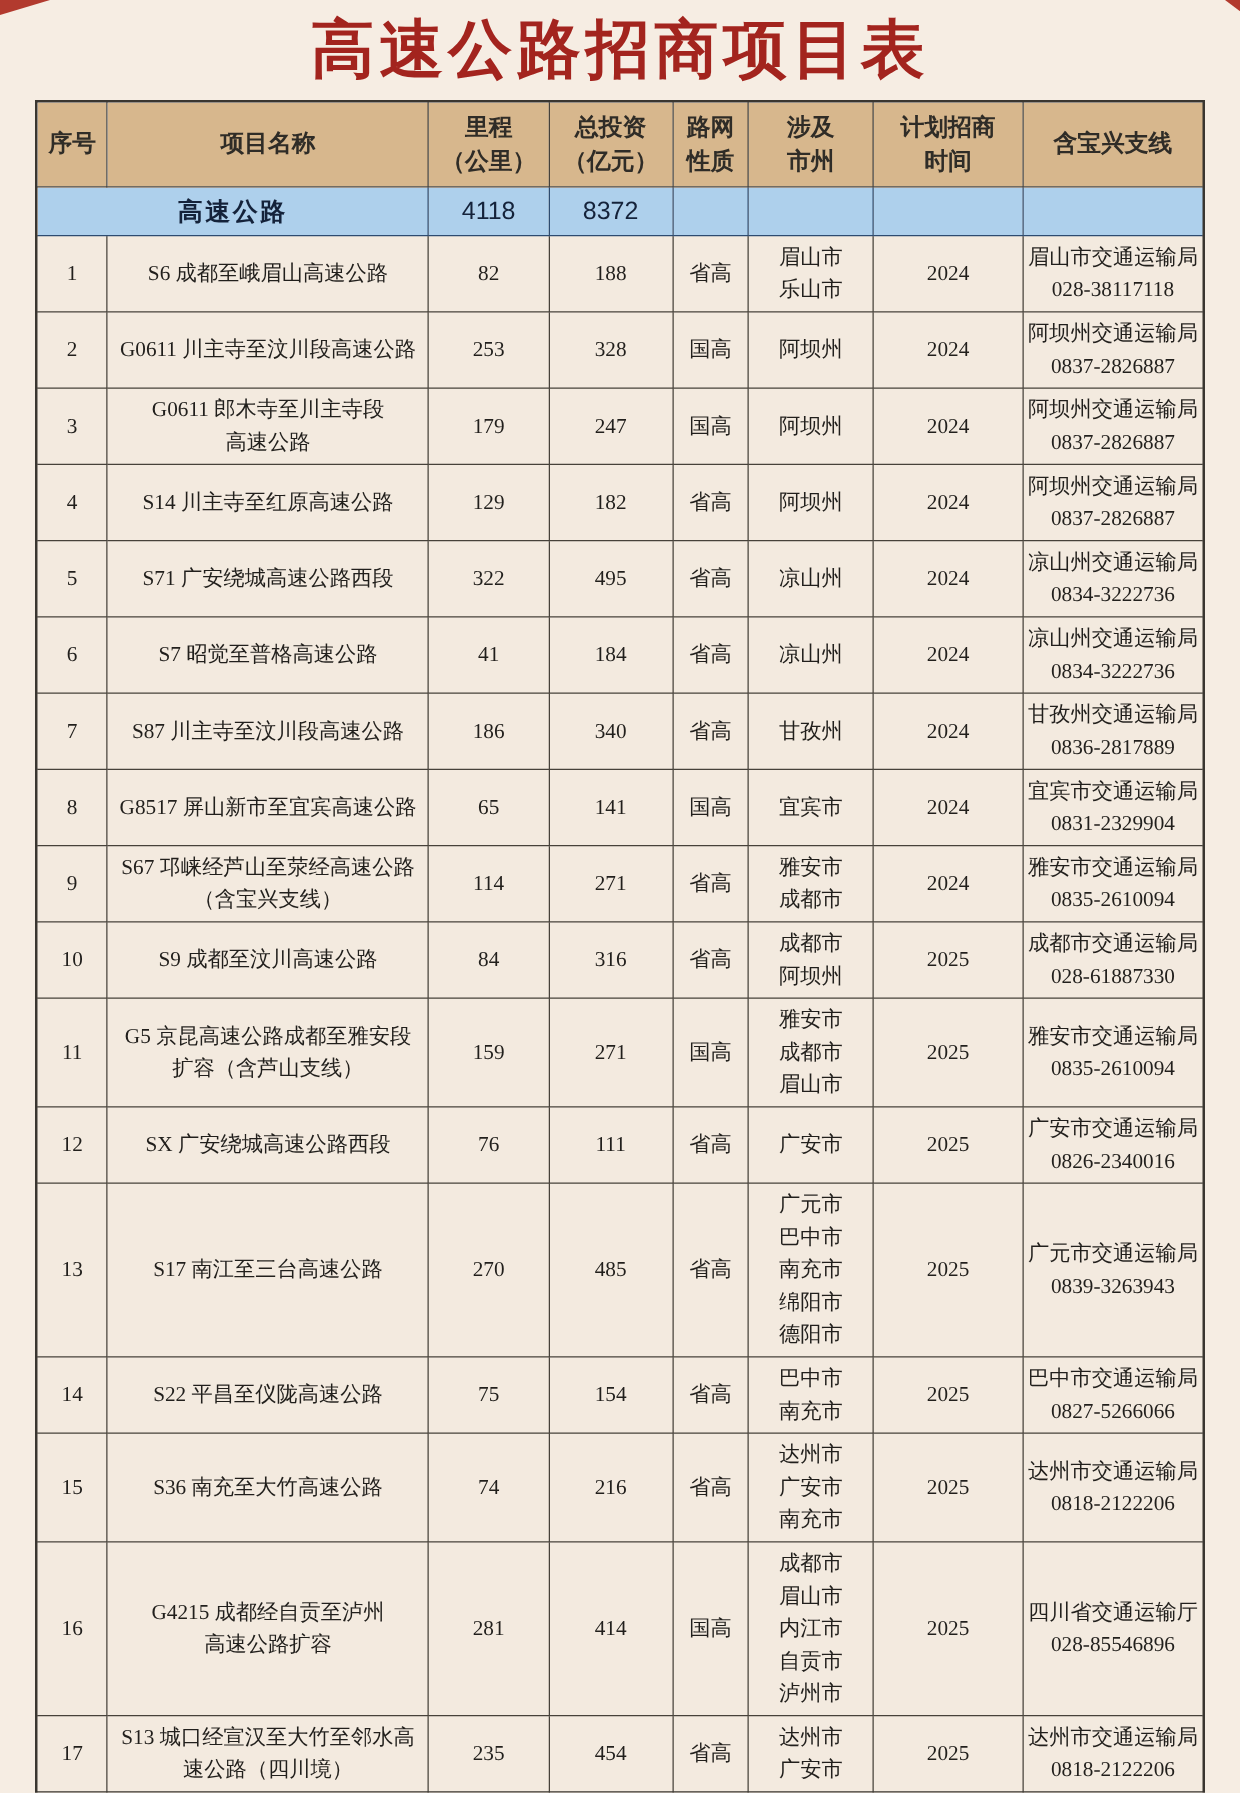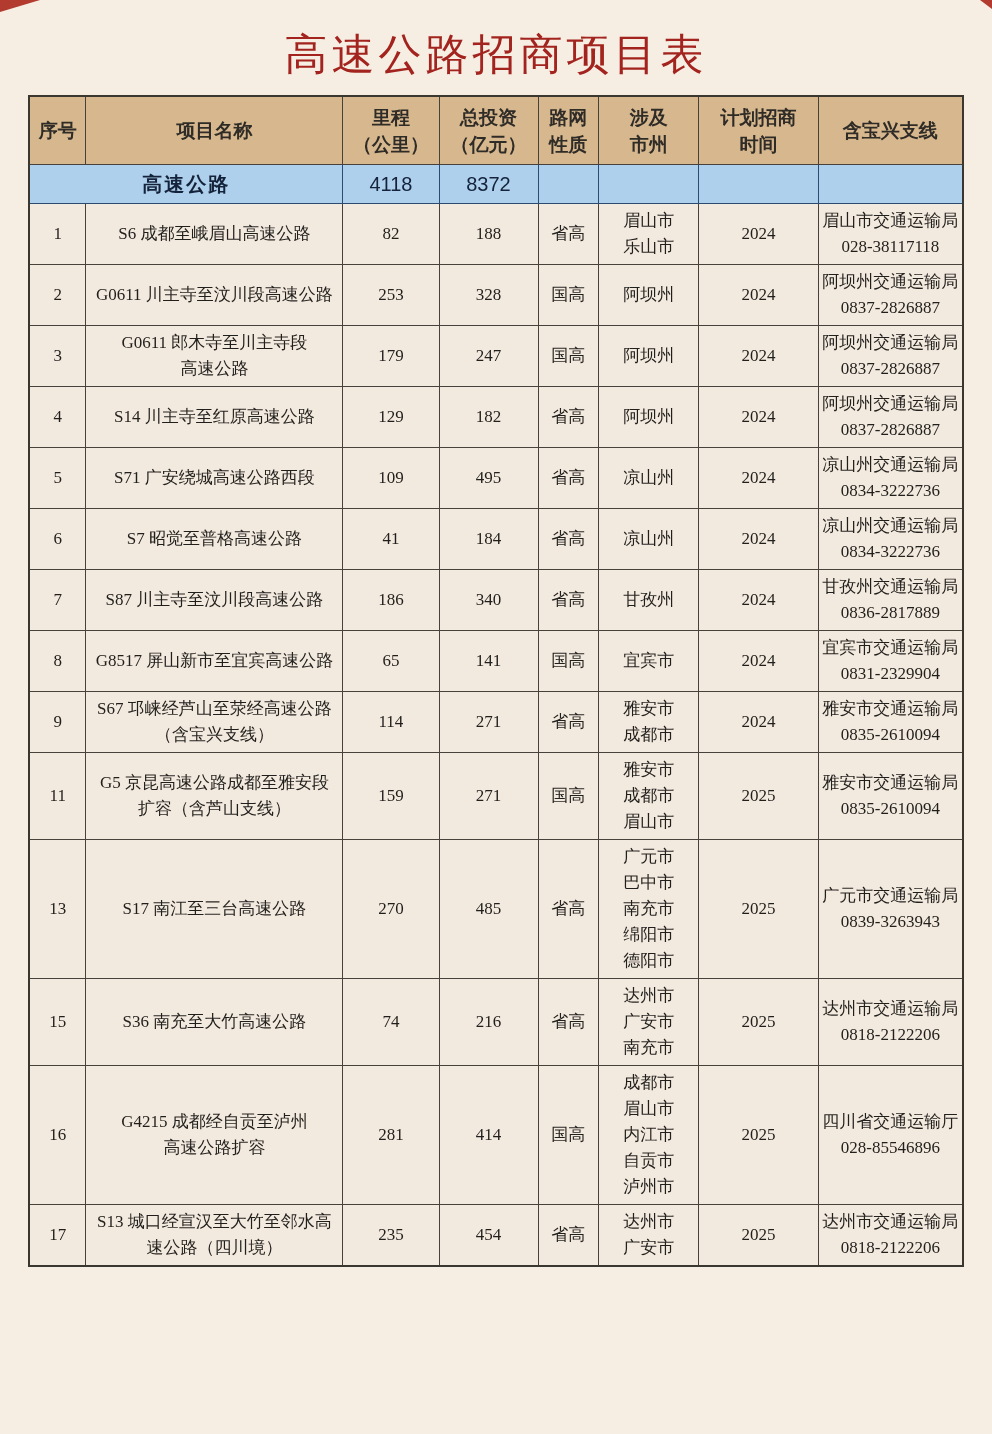--- a/index.html
+++ b/index.html
@@ -7,24 +7,24 @@
     width:992px; height:1434px;
     background:#f6ede3;
     position:relative;
     overflow:hidden;
     font-family:"Liberation Serif","DejaVu Serif",serif;
   }
   .corner-deco { position:absolute; background:#b23a2e; }
   .corner-left  { top:0; left:0; width:40px; height:12px; clip-path:polygon(0 0,100% 0,0 100%); }
   .corner-right { top:0; right:0; width:12px; height:9px; clip-path:polygon(0 0,100% 0,100% 100%); }
   .title {
-    height:80px; padding-top:15px;
+    height:80px; 
     display:flex; align-items:center; justify-content:center;
     font-family:"Liberation Serif","DejaVu Serif",serif;
-    font-weight:normal; font-size:43px; letter-spacing:4px;
+    font-weight:bold; font-size:51px; letter-spacing:4px;
     color:#a3241e;
   }
   table.projects {
     width:936px; margin:0 auto;
     border-collapse:collapse; table-layout:fixed;
     border:2px solid #3a3630;
   }
   th, td {
     border:1px solid #46413a;
     text-align:center; vertical-align:middle;
@@ -154,21 +154,21 @@
     <td>182</td>
     <td>省高</td>
     <td>阿坝州</td>
     <td>2024</td>
     <td>阿坝州交通运输局
 0837-2826887</td>
   </tr>
       <tr>
     <td>5</td>
     <td>S71 广安绕城高速公路西段</td>
-    <td>109</td>
+    <td>322</td>
     <td>495</td>
     <td>省高</td>
     <td>凉山州</td>
     <td>2024</td>
     <td>凉山州交通运输局
 0834-3222736</td>
   </tr>
       <tr>
     <td>6</td>
     <td>S7 昭觉至普格高速公路</td>
@@ -209,49 +209,84 @@
     <td>114</td>
     <td>271</td>
     <td>省高</td>
     <td>雅安市
 成都市</td>
     <td>2024</td>
     <td>雅安市交通运输局
 0835-2610094</td>
   </tr>
       <tr>
+    <td>10</td>
+    <td>S9 成都至汶川高速公路</td>
+    <td>84</td>
+    <td>316</td>
+    <td>省高</td>
+    <td>成都市
+阿坝州</td>
+    <td>2025</td>
+    <td>成都市交通运输局
+028-61887330</td>
+  </tr>
+      <tr>
     <td>11</td>
     <td>G5 京昆高速公路成都至雅安段
 扩容（含芦山支线）</td>
     <td>159</td>
     <td>271</td>
     <td>国高</td>
     <td>雅安市
 成都市
 眉山市</td>
     <td>2025</td>
     <td>雅安市交通运输局
 0835-2610094</td>
   </tr>
       <tr>
+    <td>12</td>
+    <td>SX 广安绕城高速公路西段</td>
+    <td>76</td>
+    <td>111</td>
+    <td>省高</td>
+    <td>广安市</td>
+    <td>2025</td>
+    <td>广安市交通运输局
+0826-2340016</td>
+  </tr>
+      <tr>
     <td>13</td>
     <td>S17 南江至三台高速公路</td>
     <td>270</td>
     <td>485</td>
     <td>省高</td>
     <td>广元市
 巴中市
 南充市
 绵阳市
 德阳市</td>
     <td>2025</td>
     <td>广元市交通运输局
 0839-3263943</td>
   </tr>
       <tr>
+    <td>14</td>
+    <td>S22 平昌至仪陇高速公路</td>
+    <td>75</td>
+    <td>154</td>
+    <td>省高</td>
+    <td>巴中市
+南充市</td>
+    <td>2025</td>
+    <td>巴中市交通运输局
+0827-5266066</td>
+  </tr>
+      <tr>
     <td>15</td>
     <td>S36 南充至大竹高速公路</td>
     <td>74</td>
     <td>216</td>
     <td>省高</td>
     <td>达州市
 广安市
 南充市</td>
     <td>2025</td>
     <td>达州市交通运输局

